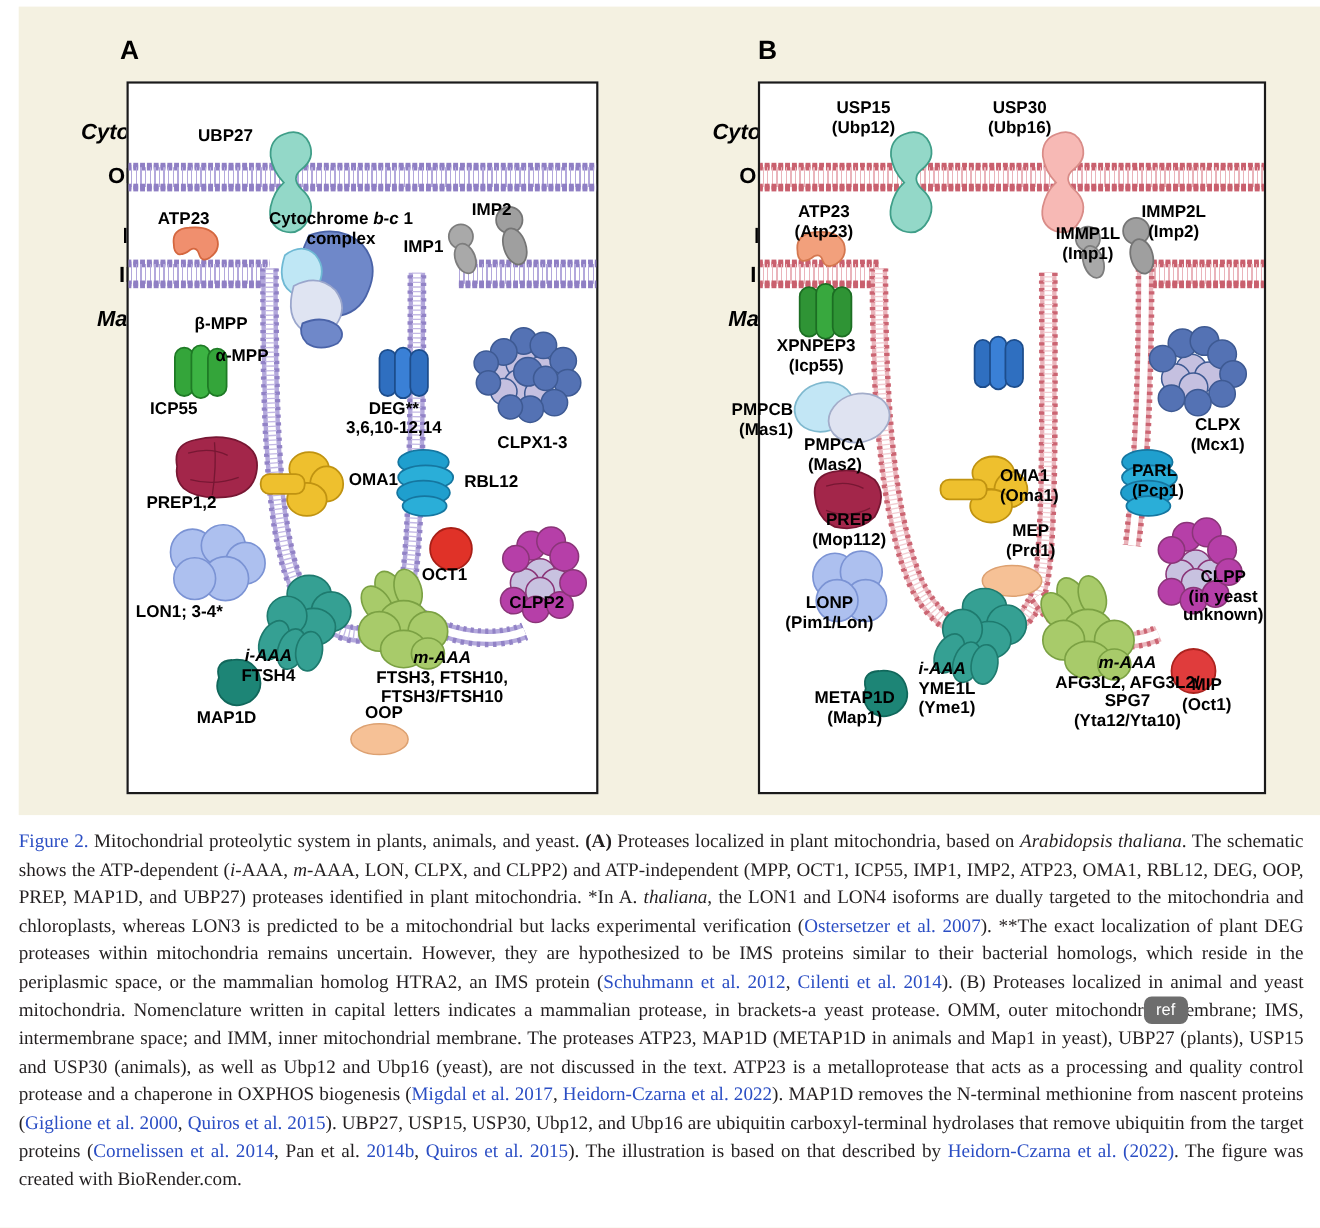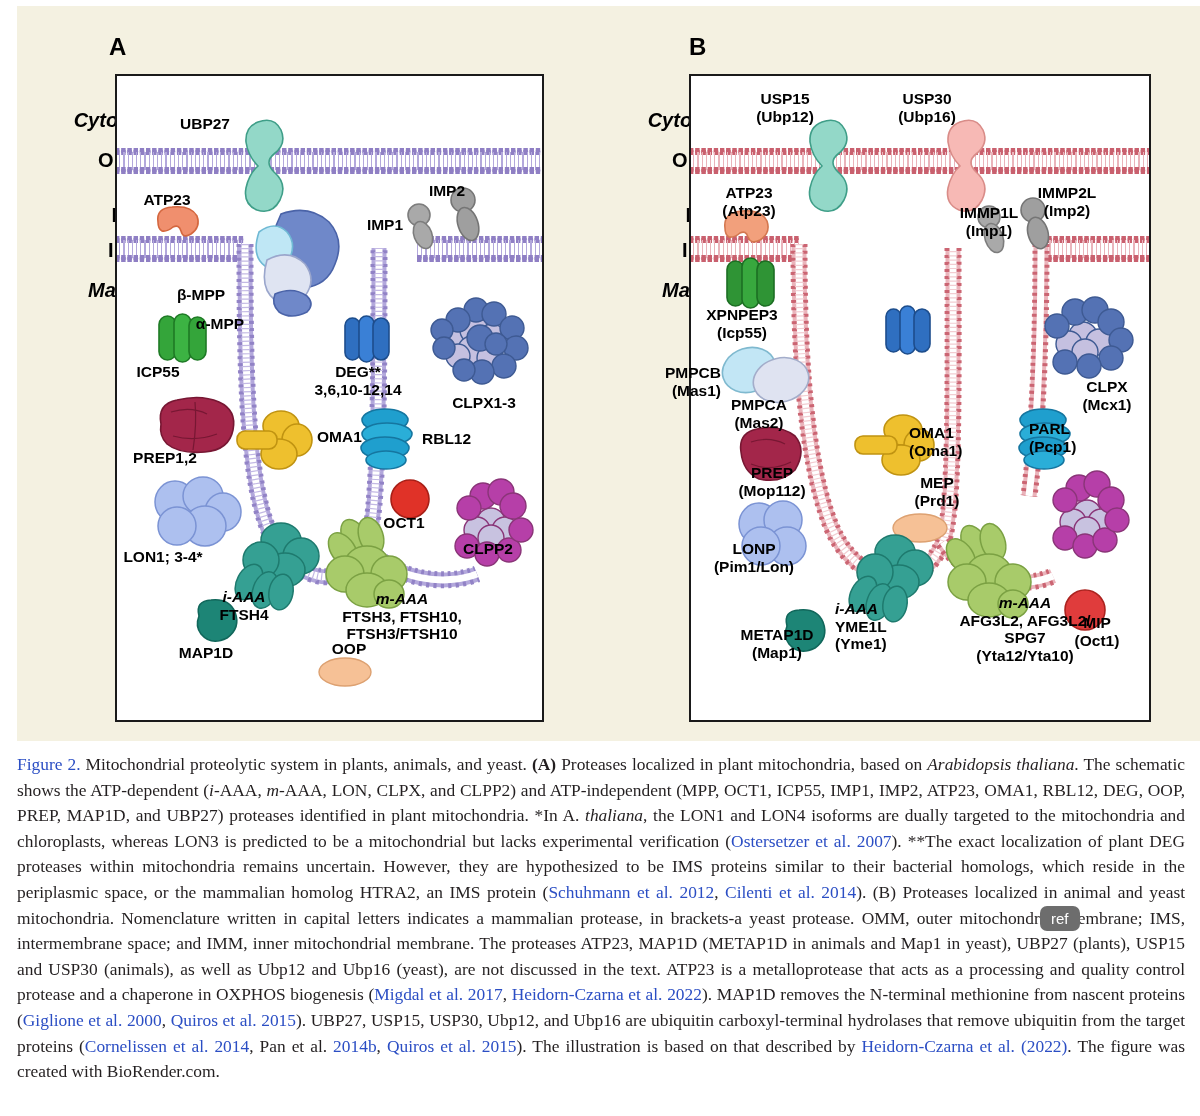--- a/index.html
+++ b/index.html
@@ -316,20 +316,21 @@
 
       <div class="blob" style="left:200px;top:580px;width:56px;height:32px;">
         <svg viewBox="0 0 56 32">
             <ellipse cx="28" cy="16" rx="26" ry="14" fill="#f6c196" stroke="#dda171" stroke-width="1.4"></ellipse>
           </svg>
       </div>
     </div>
 
     <div class="plabel c" style="left:148px;top:109px;width:80px;">UBP27</div>
     <div class="plabel c" style="left:110px;top:185px;width:80px;">ATP23</div>
+    <div class="plabel c" style="left:203px;top:185px;width:180px;"><span>Cytochrome </span><span class="it">b-c</span><span> 1</span><br><span>complex</span></div>
     <div class="plabel c" style="left:338px;top:210px;width:60px;">IMP1</div>
     <div class="plabel c" style="left:400px;top:176px;width:60px;">IMP2</div>
     <div class="plabel c" style="left:149px;top:270px;width:70px;margin-top:10px;">β-MPP</div>
     <div class="plabel c" style="left:168px;top:309px;width:70px;">α-MPP</div>
     <div class="plabel c" style="left:106px;top:357px;width:70px;">ICP55</div>
     <div class="plabel c" style="left:286px;top:357px;width:110px;"><span>DEG**</span><br><span>3,6,10-12,14</span></div>
     <div class="plabel c" style="left:417px;top:388px;width:100px;">CLPX1-3</div>
     <div class="plabel c" style="left:93px;top:443px;width:110px;">PREP1,2</div>
     <div class="plabel" style="left:300px;top:422px;width:70px;">OMA1</div>
     <div class="plabel" style="left:405px;top:424px;width:80px;">RBL12</div>
@@ -565,20 +566,21 @@
     <div class="plabel c" style="left:1000px;top:178px;width:100px;"><span>IMMP2L</span><br><span>(Imp2)</span></div>
     <div class="plabel c" style="left:670px;top:300px;width:110px;"><span>XPNPEP3</span><br><span>(Icp55)</span></div>
     <div class="plabel r" style="left:614px;top:358px;width:90px;"><span>PMPCB</span><br><span>(Mas1)</span></div>
     <div class="plabel c" style="left:692px;top:390px;width:100px;"><span>PMPCA</span><br><span>(Mas2)</span></div>
     <div class="plabel c" style="left:1048px;top:372px;width:84px;"><span>CLPX</span><br><span>(Mcx1)</span></div>
     <div class="plabel c" style="left:700px;top:458px;width:110px;"><span>PREP</span><br><span>(Mop112)</span></div>
     <div class="plabel" style="left:892px;top:418px;width:80px;"><span>OMA1</span><br><span>(Oma1)</span></div>
     <div class="plabel" style="left:1012px;top:414px;width:80px;"><span>PARL</span><br><span>(Pcp1)</span></div>
     <div class="plabel c" style="left:880px;top:468px;width:80px;"><span>MEP</span><br><span>(Prd1)</span></div>
     <div class="plabel c" style="left:682px;top:534px;width:110px;"><span>LONP</span><br><span>(Pim1/Lon)</span></div>
+    <div class="plabel c" style="left:1040px;top:510px;width:110px;"><span>CLPP</span><br><span>(in yeast</span><br><span>unknown)</span></div>
     <div class="plabel c" style="left:700px;top:620px;width:120px;"><span>METAP1D</span><br><span>(Map1)</span></div>
     <div class="plabel" style="left:818px;top:594px;width:100px;"><span class="it">i-AAA</span><br><span>YME1L</span><br><span>(Yme1)</span></div>
     <div class="plabel c" style="left:908px;top:588px;width:200px;"><span class="it">m-AAA</span><br><span>AFG3L2, AFG3L2/</span><br><span>SPG7</span><br><span>(Yta12/Yta10)</span></div>
     <div class="plabel c" style="left:1040px;top:608px;width:80px;"><span>MIP</span><br><span>(Oct1)</span></div>
   </div>
 
   <div class="caption">
     <span class="cref">Figure 2.</span><span> Mitochondrial proteolytic system in plants, animals, and yeast. </span><b>(A)</b><span> Proteases localized in plant mitochondria, based on </span><i>Arabidopsis thaliana</i><span>. The schematic shows the ATP-dependent (</span><i>i</i><span>-AAA, </span><i>m</i><span>-AAA, LON, CLPX, and CLPP2) and ATP-independent (MPP, OCT1, ICP55, IMP1, IMP2, ATP23, OMA1, RBL12, DEG, OOP, PREP, MAP1D, and UBP27) proteases identified in plant mitochondria. *In A. </span><i>thaliana</i><span>, the LON1 and LON4 isoforms are dually targeted to the mitochondria and chloroplasts, whereas LON3 is predicted to be a mitochondrial but lacks experimental verification (</span><a class="cref">Ostersetzer et al. 2007</a><span>). **The exact localization of plant DEG proteases within mitochondria remains uncertain. However, they are hypothesized to be IMS proteins similar to their bacterial homologs, which reside in the periplasmic space, or the mammalian homolog HTRA2, an IMS protein (</span><a class="cref">Schuhmann et al. 2012</a><span>, </span><a class="cref">Cilenti et al. 2014</a><span>). (B) Proteases localized in animal and yeast mitochondria. Nomenclature written in capital letters indicates a mammalian protease, in brackets-a yeast protease. OMM, outer mitochondrial membrane; IMS, intermembrane space; and IMM, inner mitochondrial membrane. The proteases ATP23, MAP1D (METAP1D in animals and Map1 in yeast), UBP27 (plants), USP15 and USP30 (animals), as well as Ubp12 and Ubp16 (yeast), are not discussed in the text. ATP23 is a metalloprotease that acts as a processing and quality control protease and a chaperone in OXPHOS biogenesis (</span><a class="cref">Migdal et al. 2017</a><span>, </span><a class="cref">Heidorn-Czarna et al. 2022</a><span>). MAP1D removes the N-terminal methionine from nascent proteins (</span><a class="cref">Giglione et al. 2000</a><span>, </span><a class="cref">Quiros et al. 2015</a><span>). UBP27, USP15, USP30, Ubp12, and Ubp16 are ubiquitin carboxyl-terminal hydrolases that remove ubiquitin from the target proteins (</span><a class="cref">Cornelissen et al. 2014</a><span>, Pan et al. </span><a class="cref">2014b</a><span>, </span><a class="cref">Quiros et al. 2015</a><span>). The illustration is based on that described by </span><a class="cref">Heidorn-Czarna et al. (2022)</a><span>. The figure was created with BioRender.com.</span>
   </div>
 

